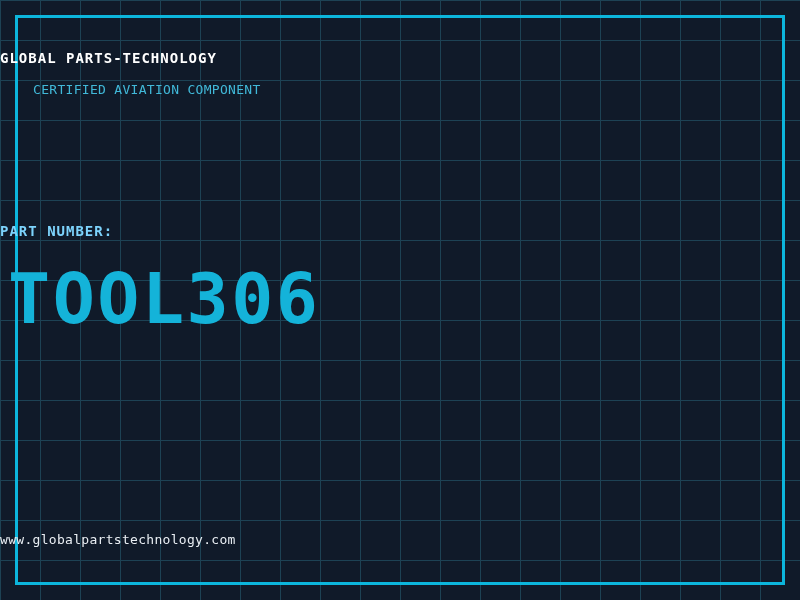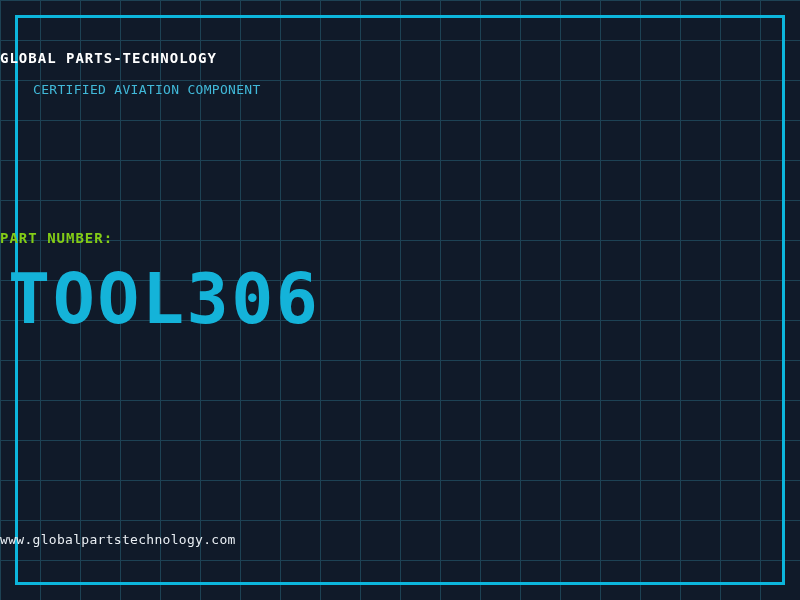--- a/index.html
+++ b/index.html
@@ -44,25 +44,25 @@
     color: #ffffff;
   }
   .brand-subtitle {
     top: 89px;
     font-size: 13px;
     letter-spacing: 0.3px;
     color: #41b9d9;
     padding-left: 33px;
   }
   .part-label {
-    top: 238px;
+    top: 231px;
     font-size: 14px;
     font-weight: bold;
     letter-spacing: 1px;
-    color: #84cc16;
+    color: #7dd3fc;
   }
   .part-number {
     top: 299px;
     font-size: 70px;
     font-weight: bold;
     letter-spacing: 2.5px;
     color: #14b3d9;
     margin-left: 8px;
   }
   .footer-url {

